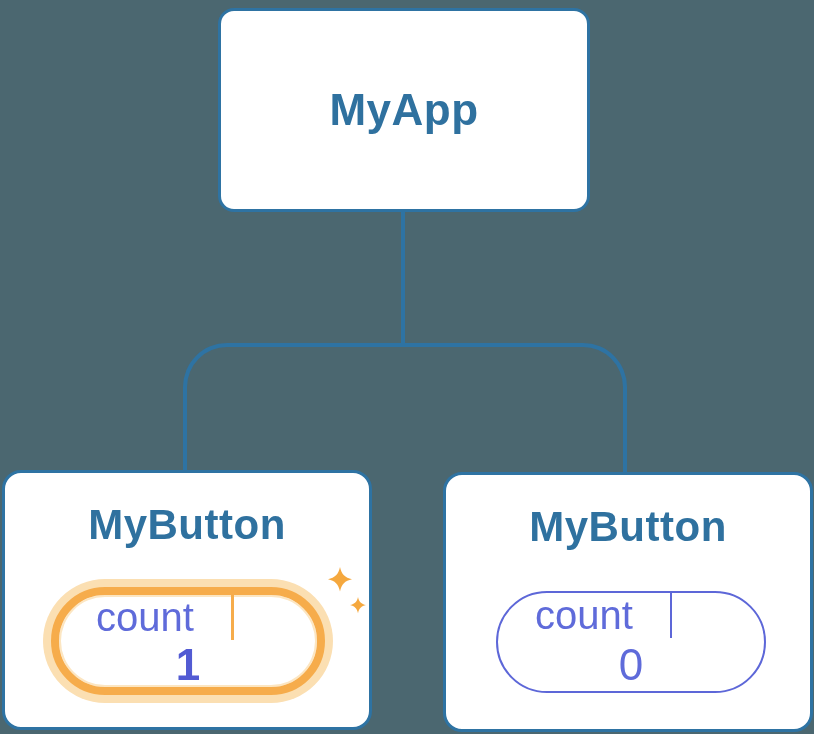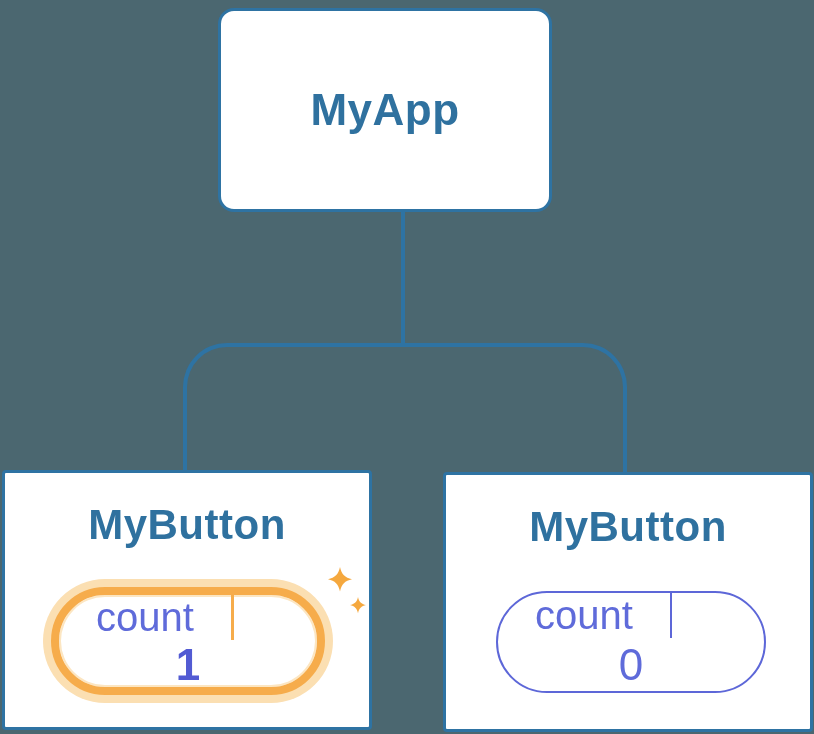--- a/index.html
+++ b/index.html
@@ -34,33 +34,33 @@
 
   
   .node {
     position: absolute;
     background: #ffffff;
     border: 3px solid #2E73A3;
     box-sizing: border-box;
   }
   .node-root {
     left: 218px; top: 8px;
-    width: 334px; height: 204px;
+    width: 372px; height: 204px;
     border-radius: 16px;
     display: flex; align-items: center; justify-content: center;
   }
   .root-label {
     color: #2F719F;
     font-size: 44px;
     font-weight: bold;
     letter-spacing: 0.5px;
   }
   .node-child {
     width: 370px; height: 260px;
-    border-radius: 4px;
+    border-radius: 19px;
   }
   .node-child.left  { left: 2px;   top: 470px; }
   .node-child.right { left: 443px; top: 472px; }
 
   .child-label {
     position: absolute;
     left: 0; top: 28px; width: 100%;
     text-align: center;
     color: #2F719F;
     font-size: 42px;

